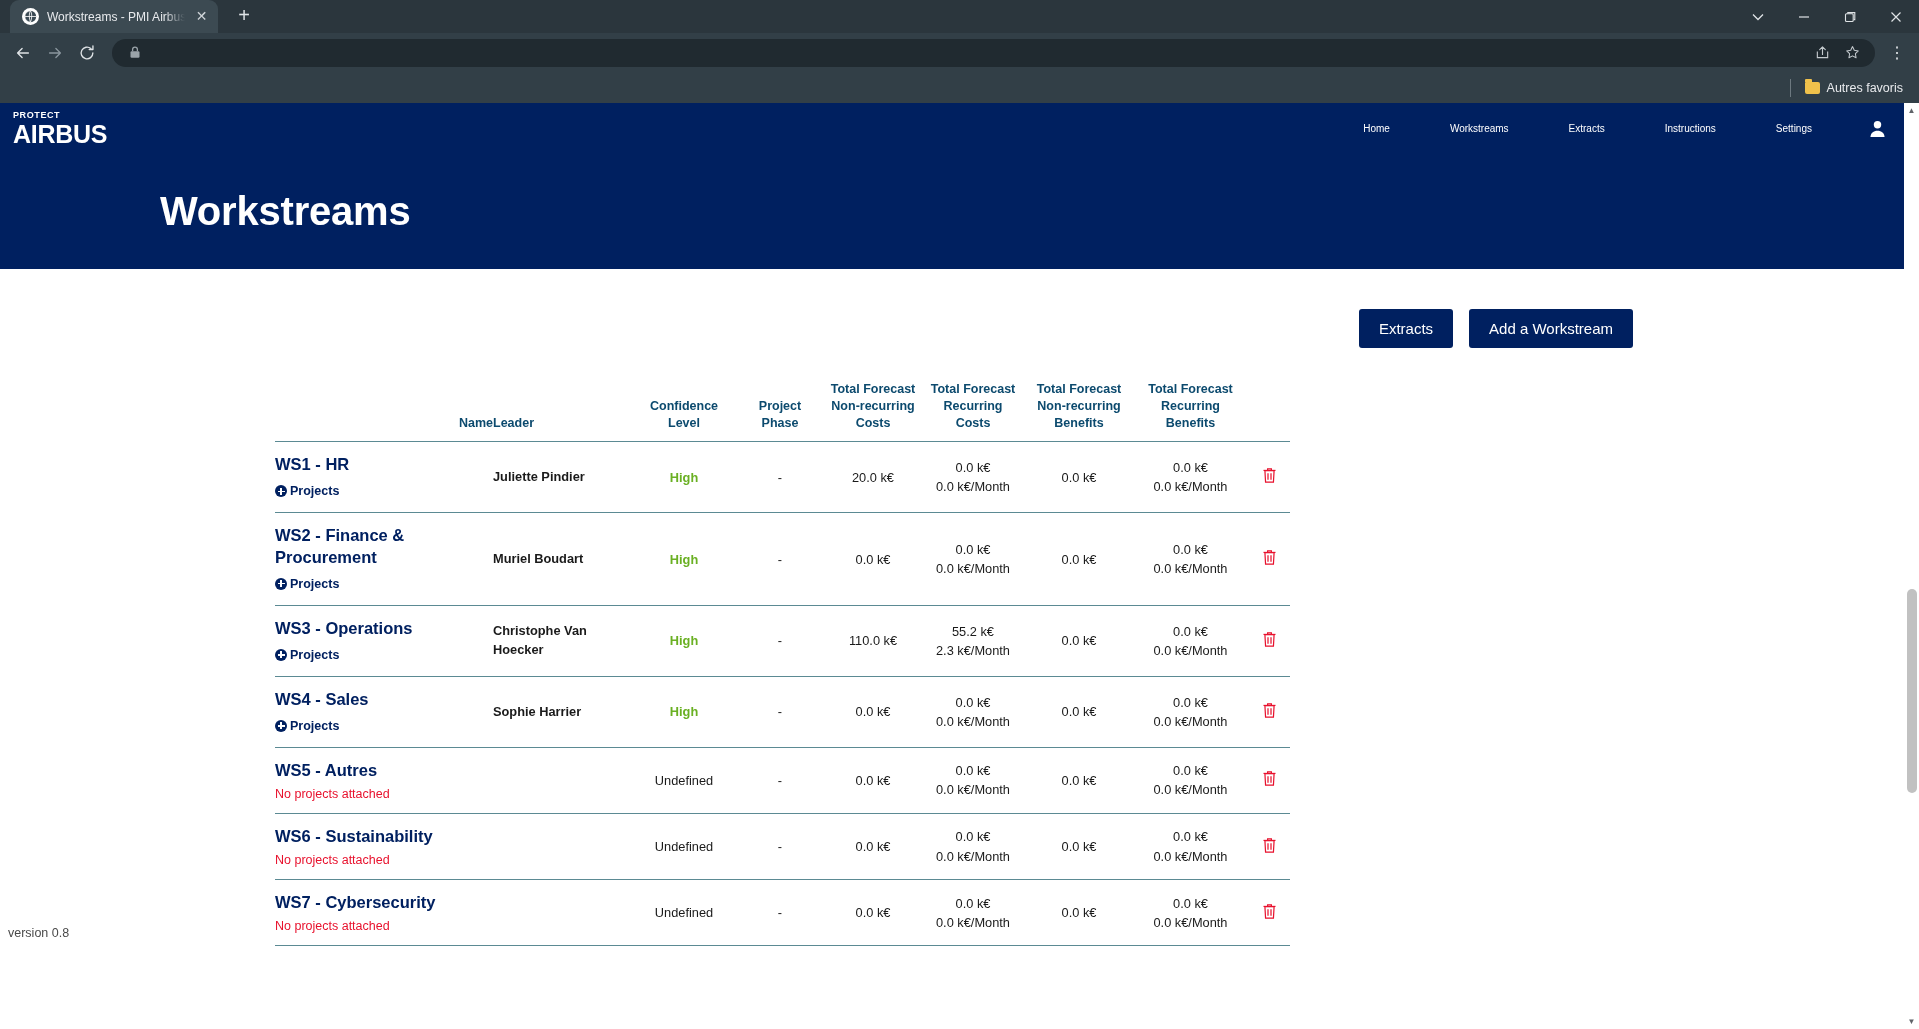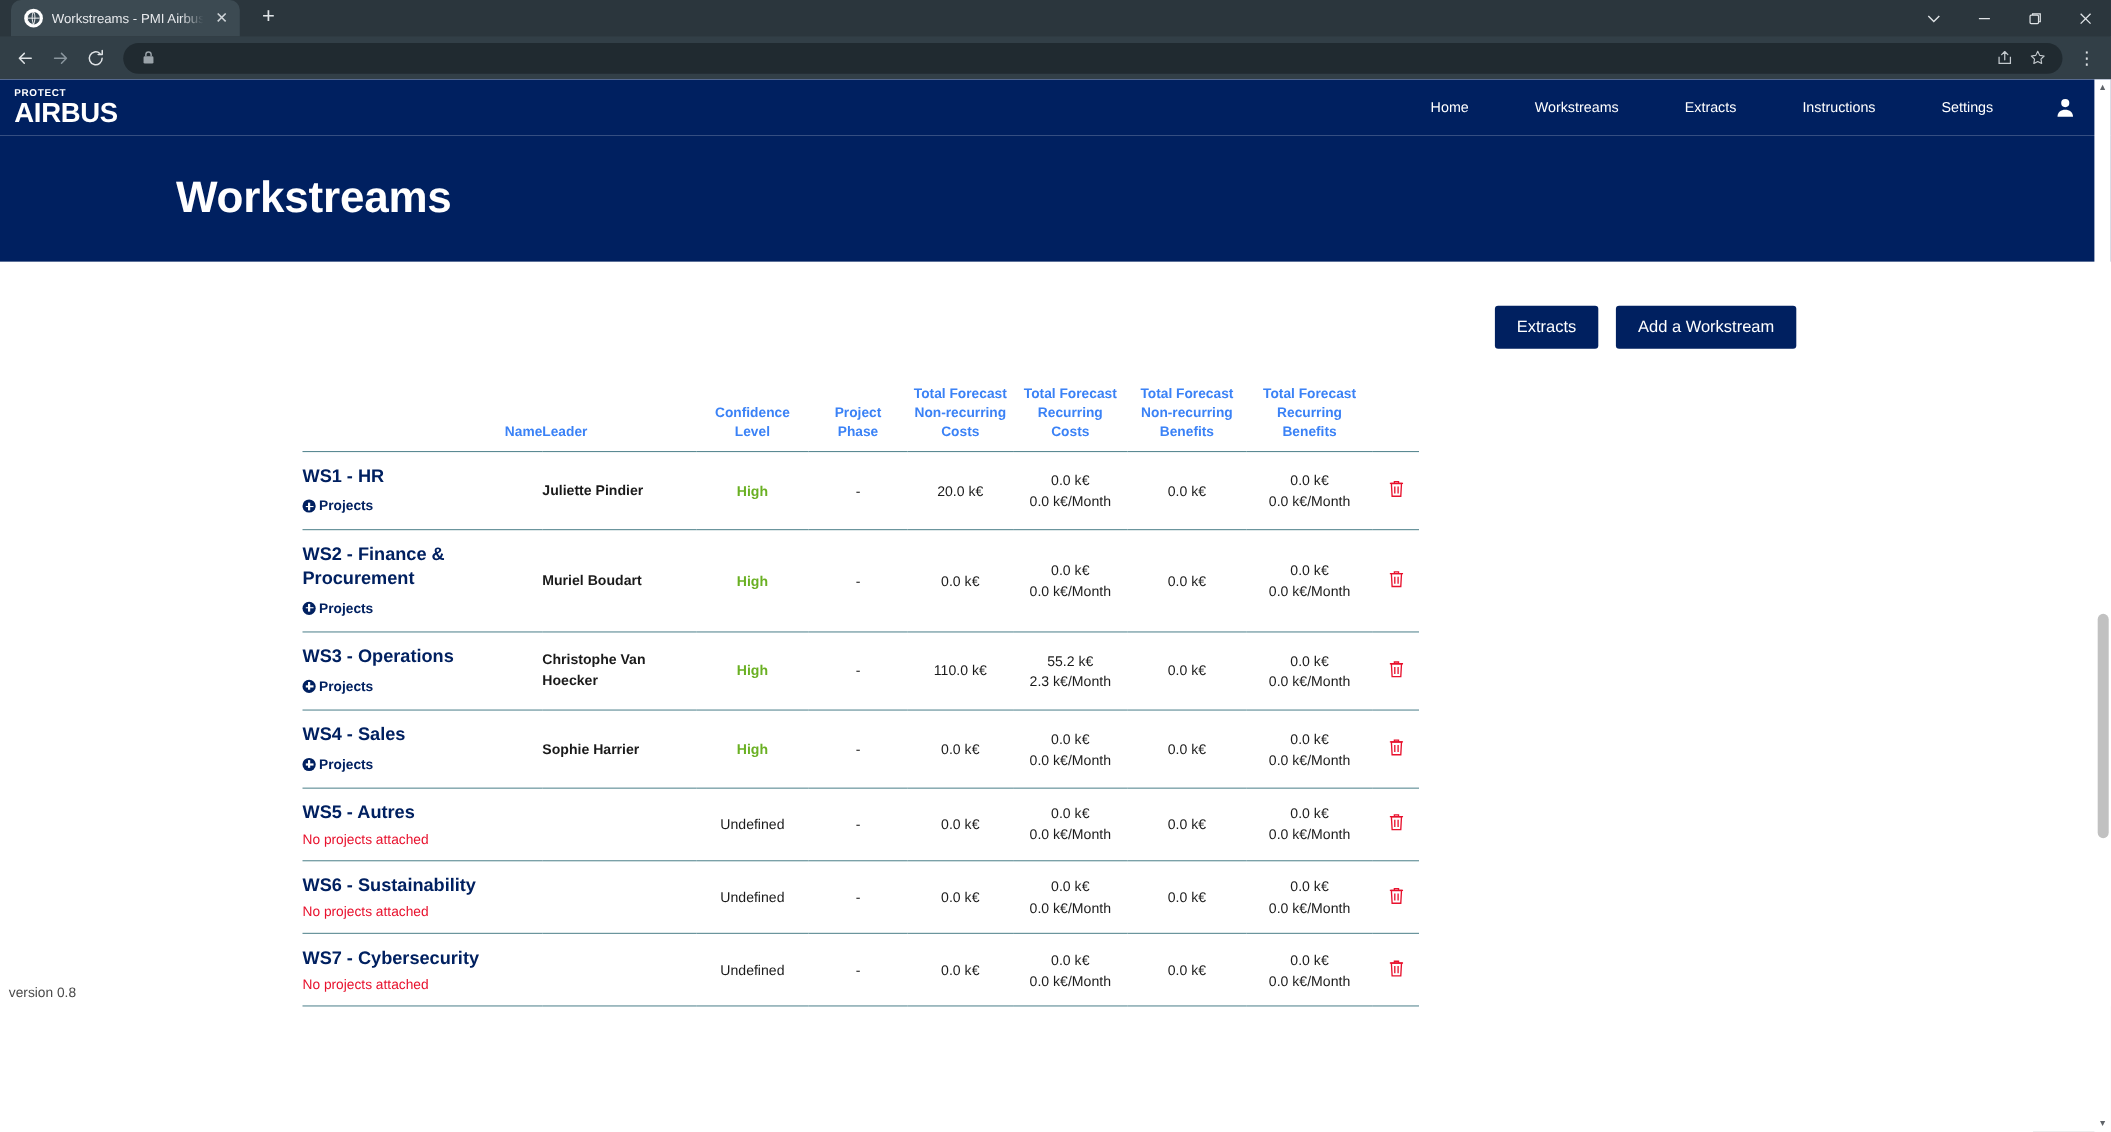--- a/index.html
+++ b/index.html
@@ -181,21 +181,21 @@
     letter-spacing: -0.3px;
   }
   .navlinks {
     margin-left: auto;
     display: flex;
     align-items: center;
     gap: 0;
   }
   .navlink {
     color: #ffffff;
-    font-size: 13px;
+    font-size: 10px;
     padding: 8px 30px;
     white-space: nowrap;
     text-align: right;
   }
   .nav-user {
     padding: 0 32px 0 26px;
     display:flex; align-items:center;
     color:#fff;
   }
 
@@ -241,21 +241,21 @@
     margin: 33px 286px 0 275px;
   }
   table.ws {
     width: 1015px;
     border-collapse: collapse;
     table-layout: fixed;
   }
   table.ws thead th {
     font-size: 12.5px;
     font-weight: bold;
-    color: #3b82f6;
+    color: #0c4a6e;
     vertical-align: bottom;
     padding: 0 0 9px 0;
     border-bottom: 1.5px solid #5b8a93;
     line-height: 1.37;
     margin-top: 48px;
   }
   th.c-name  { width: 218px; text-align: right; }
   th.c-lead  { width: 140px; text-align: left; }
   th.c-conf  { width: 102px; text-align: center; }
   th.c-phase { width: 90px;  text-align: center; }
@@ -432,20 +432,27 @@
           <svg width="15" height="15" viewBox="0 0 16 16">
               <path d="M8 1.7l1.9 4 4.3.6-3.1 3 .7 4.3L8 11.6l-3.8 2 .7-4.3-3.1-3 4.3-.6z" stroke="currentColor" stroke-width="1.1" fill="none" stroke-linejoin="round"></path>
             </svg>
         </span>
       </span>
     </div>
 
     <div class="menu-dots">⋮</div>
   </div>
 
+  <div class="bookmarkbar">
+    <div class="bm-sep"></div>
+    <div class="bm-item">
+      <span class="bm-folder"></span>
+      <span class="bm-label">Autres favoris</span>
+    </div>
+  </div>
 
   <div class="viewport">
 
     <div class="appnav">
       <div class="logo">
         <span class="logo-protect">PROTECT</span>
         <span class="logo-airbus">AIRBUS</span>
       </div>
       <div class="navlinks">
         <a class="navlink">Home</a>

